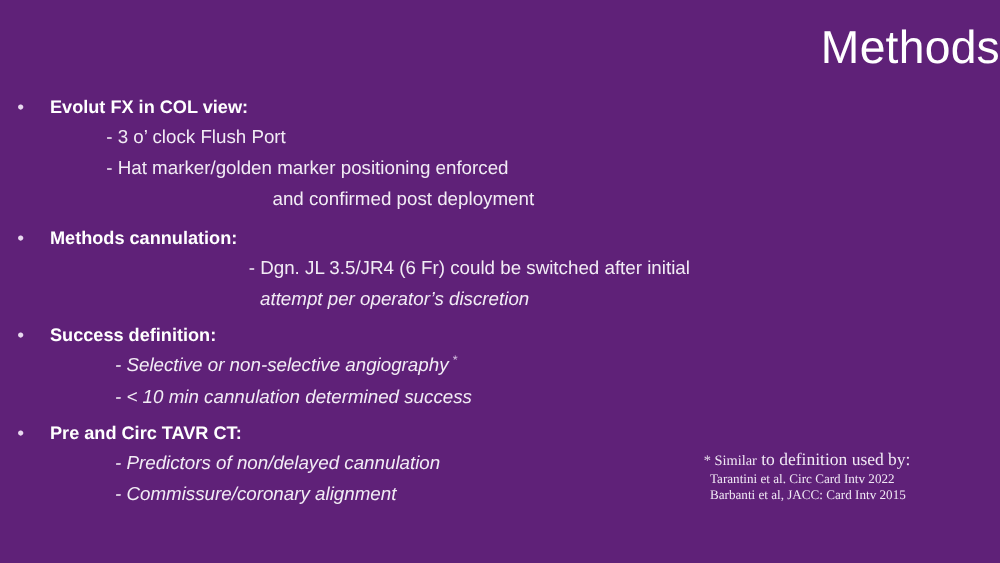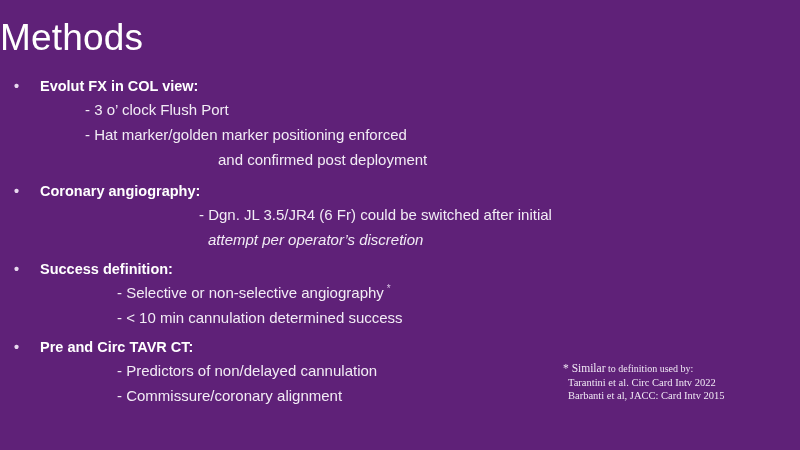--- a/index.html
+++ b/index.html
@@ -19,21 +19,21 @@
     width: 800px;
     height: 450px;
     background: #5f2178;
     box-sizing: border-box;
   }
   .slide-title {
     position: absolute;
     top: 18px;
     left: 0;
     width: 800px;
-    text-align: left;
+    text-align: right;
     color: #ffffff;
     font-size: 37px;
     font-weight: 300;
     letter-spacing: 0.2px;
     line-height: 1.1;
   }
   .body-block {
     position: absolute;
     top: 76px;
     left: 0;
@@ -71,21 +71,22 @@
     padding-left: 218px;
   }
   .sub-line.indent-a {
     padding-left: 199px;
   }
   .sub-line.indent-a.wrap {
     padding-left: 208px;
     font-style: italic;
   }
   .sub-line.indent-b {
-    padding-left: 117px;
+    padding-left: 92px;
+    font-style: italic;
   }
   .sup-mark {
     color: #d8c3e4;
     font-size: 10px;
     vertical-align: super;
     line-height: 0;
     padding-left: 3px;
   }
   .gap-sm { height: 7px; }
   .gap-md { height: 9px; }
@@ -96,21 +97,21 @@
     width: 230px;
     color: #f0e8f4;
     font-family: "Liberation Serif", serif;
     line-height: 13.5px;
   }
   .footnote-lead {
     font-size: 11.5px;
     white-space: nowrap;
   }
   .footnote-lead .small {
-    font-size: 10px;
+    font-size: 14px;
   }
   .footnote-cite {
     font-size: 10.5px;
     padding-left: 5px;
     white-space: nowrap;
   }
 </style>
 </head>
 <body>
 
@@ -128,21 +129,21 @@
       <div class="sub-line">- 3 o’ clock Flush Port</div>
       <div class="sub-line">- Hat marker/golden marker positioning enforced</div>
       <div class="sub-line wrap">and confirmed post deployment</div>
     </div>
 
     <div class="gap-md"></div>
 
     <div class="section">
       <div class="section-head">
         <span class="bullet-dot">•</span>
-        <span>Coronary angiography:</span>
+        <span>Methods cannulation:</span>
       </div>
       <div class="sub-line indent-a">- Dgn. JL 3.5/JR4 (6 Fr) could be switched after initial</div>
       <div class="sub-line indent-a wrap">attempt per operator’s discretion</div>
     </div>
 
     <div class="gap-sm"></div>
 
     <div class="section">
       <div class="section-head">
         <span class="bullet-dot">•</span>

